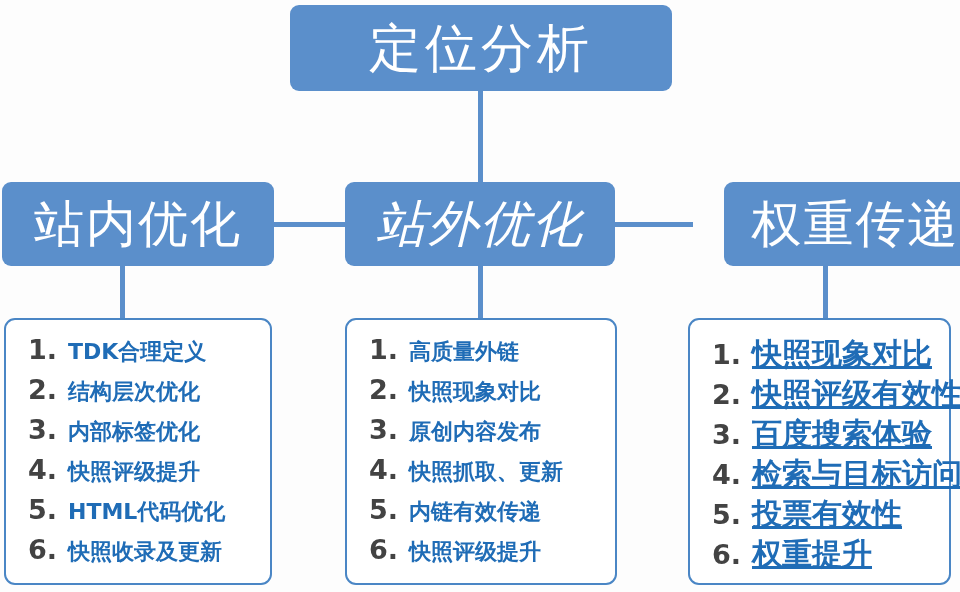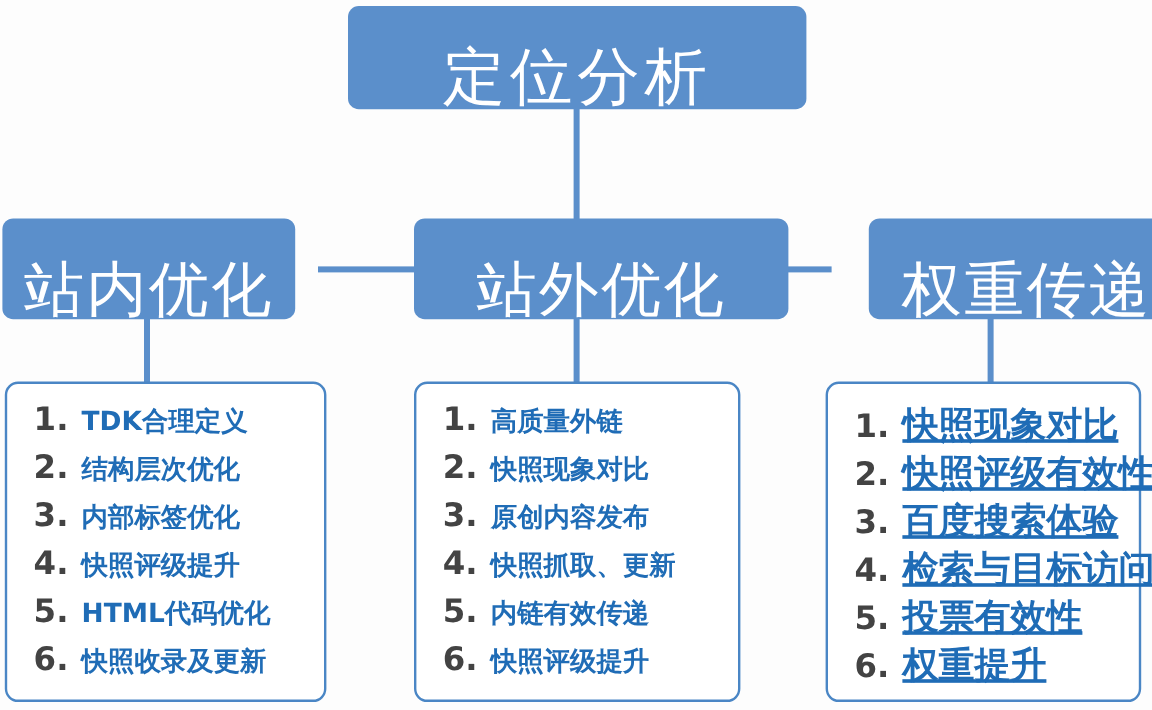--- a/index.html
+++ b/index.html
@@ -28,37 +28,37 @@
   }
   .line-v { width: 5px; }
   .line-h { height: 5px; }
 
   
   .node {
     position: absolute;
     background: #5b8fcb;
     border-radius: 9px;
     display: flex;
-    align-items: flex-end;
+    align-items: center;
     justify-content: center;
     color: #ffffff;
     box-sizing: border-box;
   }
   .node-title {
     color: #ffffff;
     letter-spacing: 2px;
     line-height: 1;
     white-space: nowrap;
   }
   #node-root { left: 290px; top: 5px; width: 382px; height: 86px; }
   #node-root .node-title { font-size: 52px; letter-spacing: 4px; }
 
   .node-mid { top: 182px; height: 84px; }
-  #node-onsite  { left: 2px;   width: 244px; font-family: Liberation Serif, serif; }
-  #node-offsite { left: 345px; width: 312px; }
+  #node-onsite  { left: 2px;   width: 272px; font-family: Liberation Serif, serif; }
+  #node-offsite { left: 345px; width: 270px; font-style: italic; }
   #node-weight  { left: 688px; width: 263px; margin-left: 36px; }
   .node-mid .node-title { font-size: 50px; letter-spacing: 2px; }
 
   
   .panel {
     position: absolute;
     top: 318px;
     height: 267px;
     background: #ffffff;
     border: 2px solid #4a86c5;

